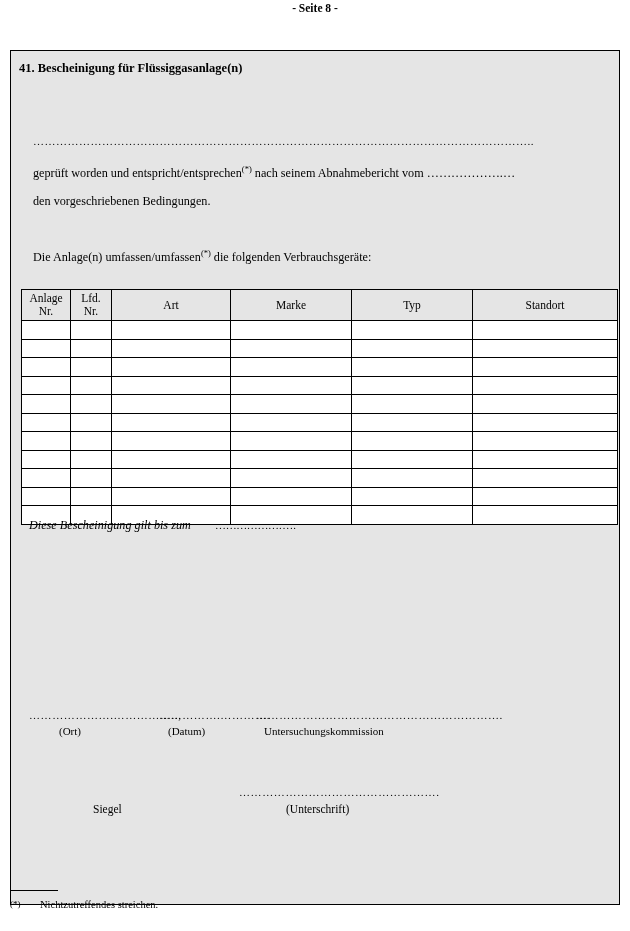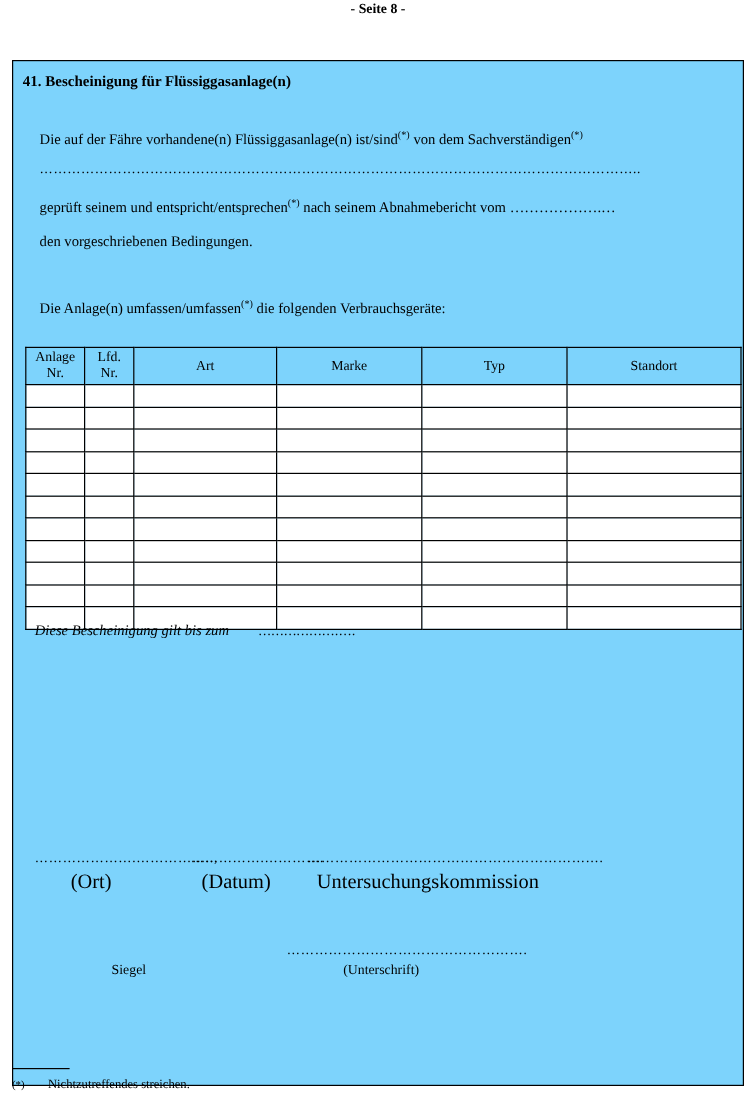--- a/index.html
+++ b/index.html
@@ -44,21 +44,21 @@
   }
 
   .frame {
     position: absolute;
     top: 50px;
     left: 10px;
     width: 610px;
     height: 855px;
     border: 1.2px solid #000;
     box-sizing: border-box;
-    background: #7dd3fc;
+    background: #e5e5e5;
   }
 
   .sec-title {
     position: absolute;
     top: 10px;
     left: 8px;
     font-size: 12.5px;
     font-weight: bold;
   }
   .sec-title .num {
@@ -140,21 +140,21 @@
     font-size: 11px;
     letter-spacing: 0.6px;
     white-space: nowrap;
   }
   .sd-ort { top: 0px; left: 18px; }
   .sd-datum { top: 0px; left: 148px; }
   .sd-komm { top: 0px; left: 245px; }
 
   .sig-label {
     position: absolute;
-    font-size: 17px;
+    font-size: 11px;
     text-align: center;
   }
   .sl-ort { top: 16px; left: 48px; }
   .sl-datum { top: 16px; left: 157px; }
   .sl-komm { top: 16px; left: 253px; }
 
   .siegel {
     position: absolute;
     top: 752px;
     left: 82px;
@@ -203,28 +203,25 @@
   <div class="page-header">- Seite 8 -</div>
 
 
   <div class="frame">
 
     <div class="sec-title">
       <span class="num">41.</span>
       <span>Bescheinigung für Flüssiggasanlage(n)</span>
     </div>
 
-    <div class="para p1">
-      <span>Die auf der Fähre vorhandene(n) Flüssiggasanlage(n) ist/sind</span><span class="sup">(*)</span><span> von dem Sachverständigen</span><span class="sup">(*)</span>
-    </div>
 
     <div class="para dots-line">…………………………………………………………………………………………………………………..</div>
 
     <div class="para p2">
-      <span>geprüft seinem und entspricht/entsprechen</span><span class="sup">(*)</span><span> nach seinem Abnahmebericht vom</span>
+      <span>geprüft worden und entspricht/entsprechen</span><span class="sup">(*)</span><span> nach seinem Abnahmebericht vom</span>
       <span>……………….…</span>
     </div>
 
     <div class="para p3">den vorgeschriebenen Bedingungen.</div>
 
     <div class="para p4">
       <span>Die Anlage(n) umfassen/umfassen</span><span class="sup">(*)</span><span> die folgenden Verbrauchsgeräte:</span>
     </div>
 
     <table class="tbl">

